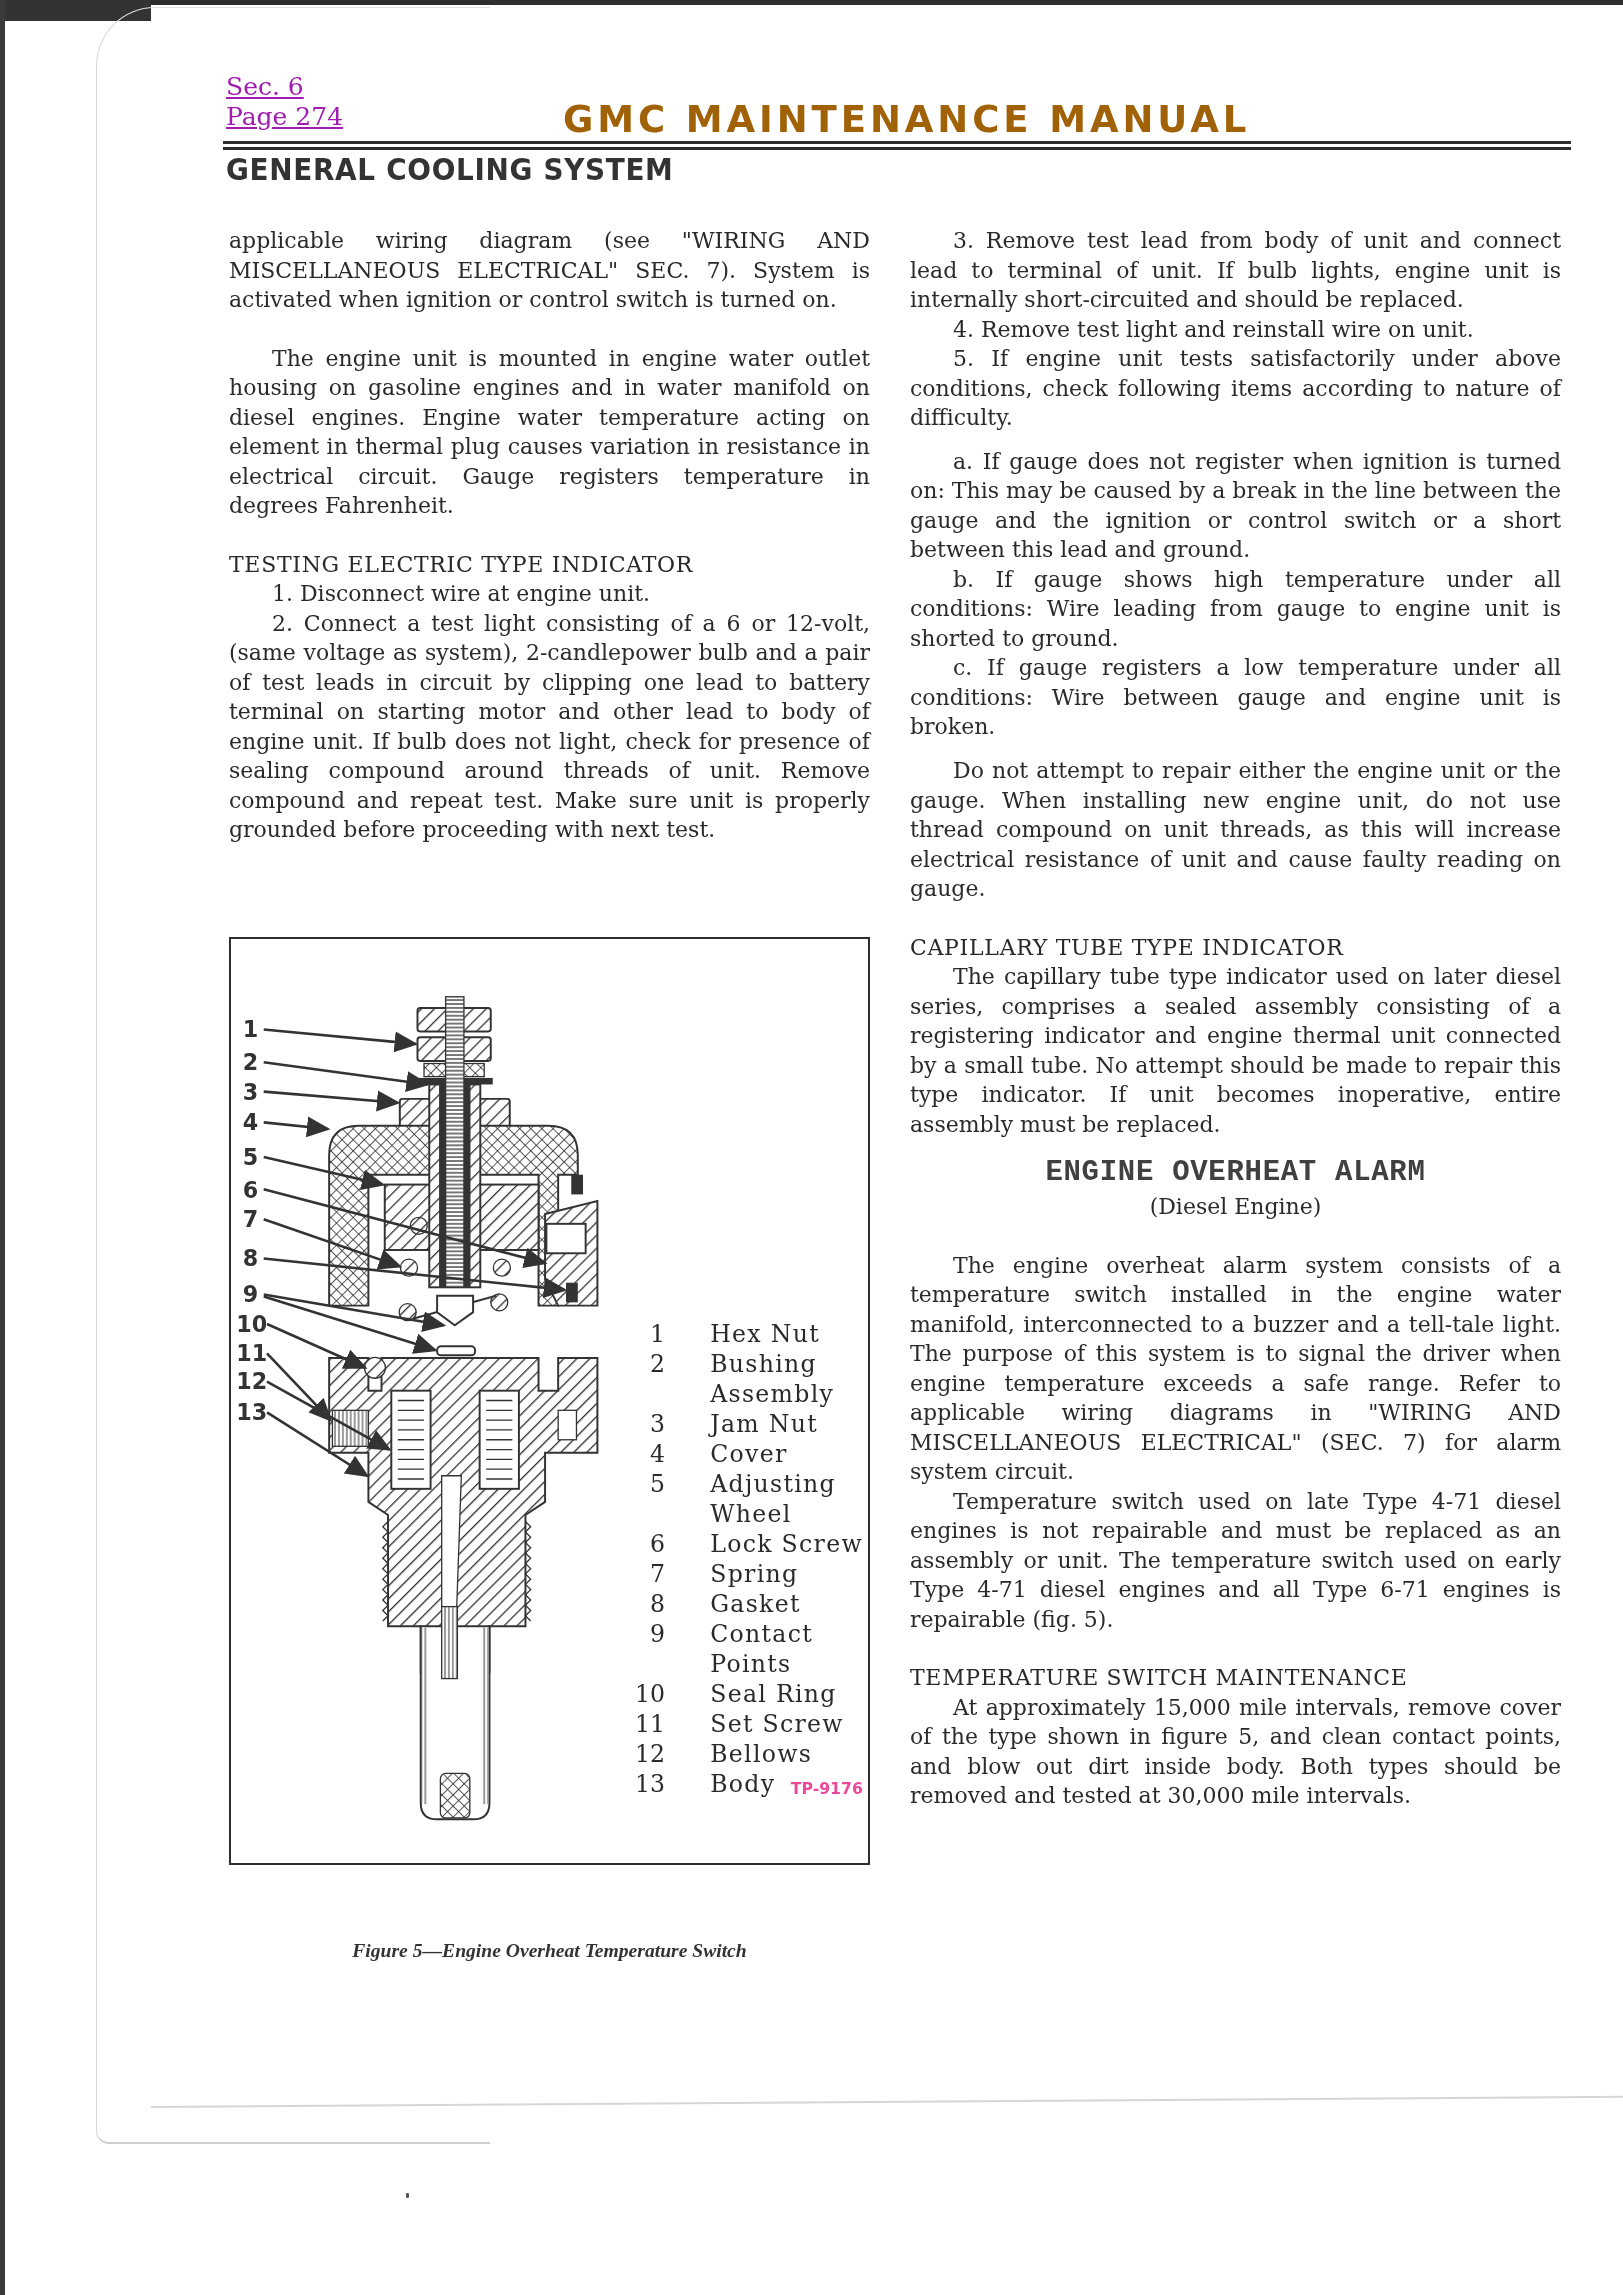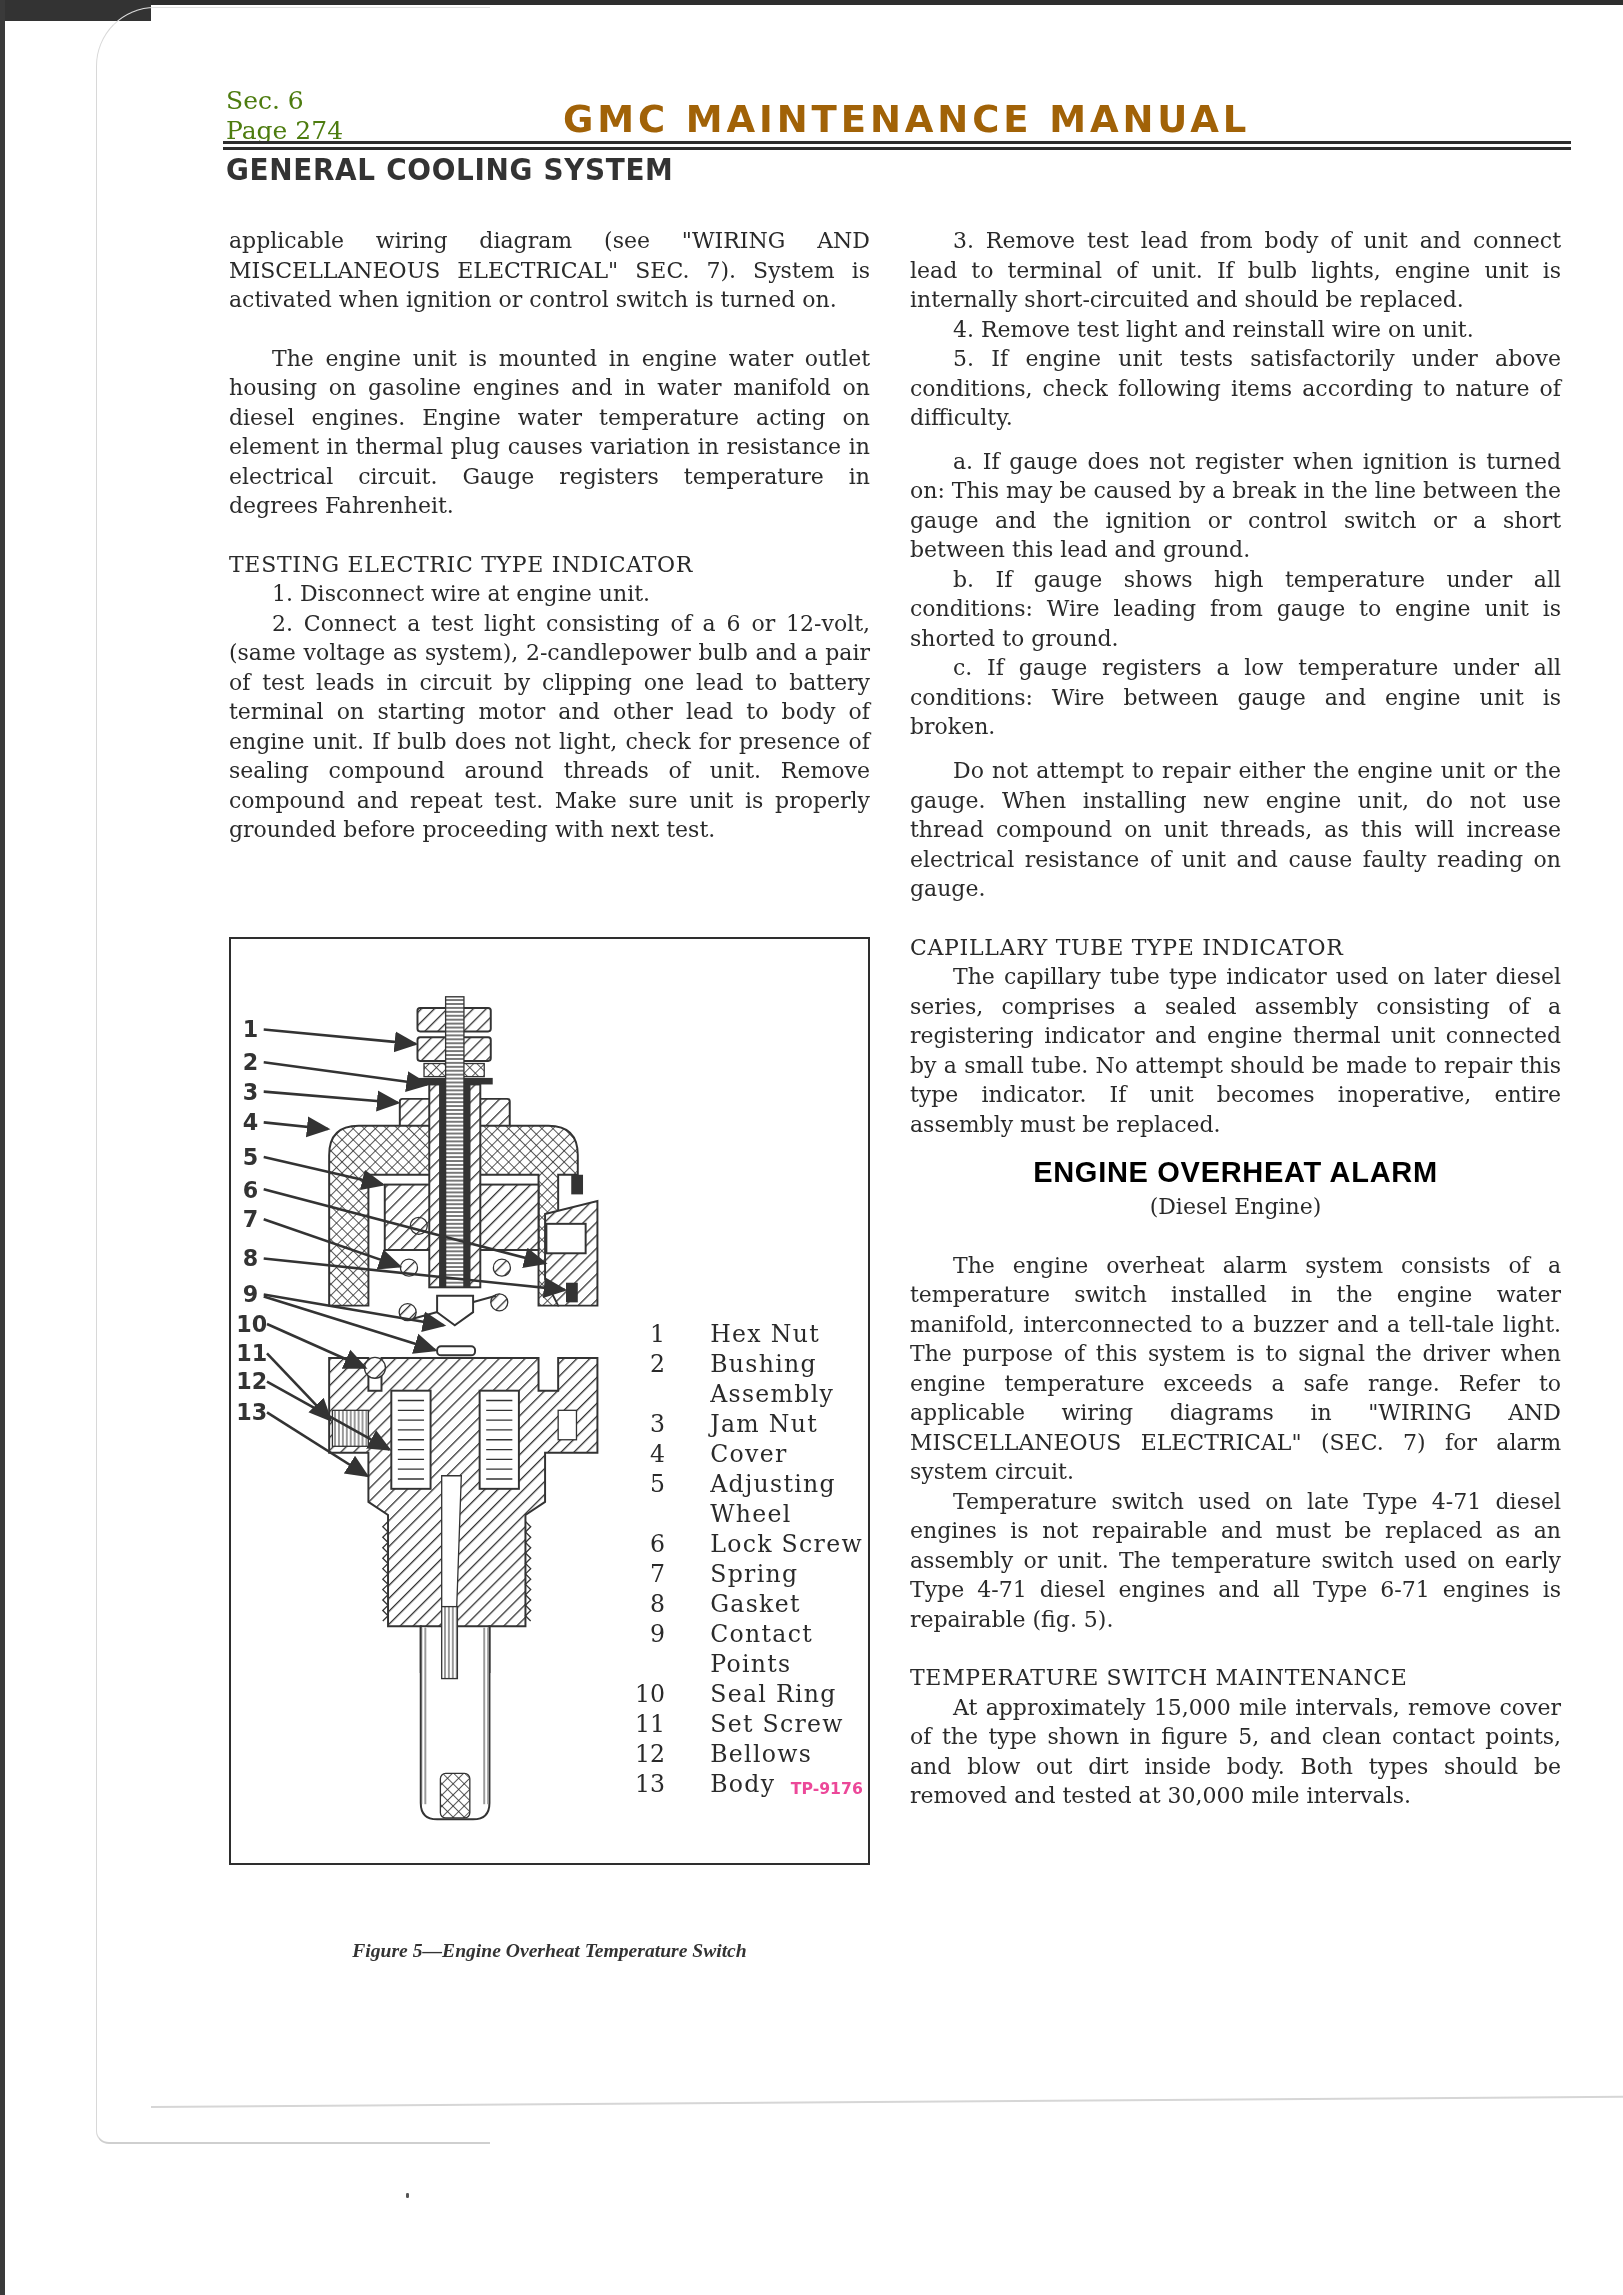--- a/index.html
+++ b/index.html
@@ -17,21 +17,21 @@
     position: absolute; left: 96px; top: 6.5px; width: 393px; height: 2134px;
     border-left: 1.3px solid #d8d8d8; border-top: 1.3px solid #e0e0e0; border-bottom: 2px solid #cfcfcf;
     border-top-left-radius: 59px; border-bottom-left-radius: 13px;
   }
   .page-bottom-edge {
     position: absolute; left: 151px; top: 2106px; width: 1473px; height: 2px;
     background: #d6d6d6; transform: rotate(-0.4deg); transform-origin: left;
   }
 
   
-  .hdr-sec { position: absolute; left: 226px; top: 86px; font-size: 25px; line-height: 30px; color: #4d7c0f; }
+  .hdr-sec { position: absolute; left: 226px; top: 72px; font-size: 25px; line-height: 30px; color: #a21caf; text-decoration: underline; }
   .hdr-sec div { white-space: nowrap; }
   .hdr-title {
     position: absolute; left: 563px; top: 98px;
     font-family: "DejaVu Sans", "Liberation Sans", sans-serif; font-weight: bold;
     font-size: 37px; letter-spacing: 3.9px; color: #a16207; transform: scaleX(1.0);
   }
   .hdr-rule1 { position: absolute; left: 223px; top: 141px; width: 1348px; height: 3.3px; background: #2e2e2e; }
   .hdr-rule2 { position: absolute; left: 223px; top: 147px; width: 1348px; height: 2.6px; background: #2e2e2e; }
   .hdr-section {
     position: absolute; left: 226px; top: 152px;
@@ -42,22 +42,22 @@
   
   .col { position: absolute; font-size: 22px; line-height: 29.5px; text-align: justify; color: #2a2a2a; }
   .col-left { left: 229px; top: 226px; width: 641px; }
   .col-right { left: 910px; top: 226px; width: 651px; }
   .col p { margin: 0; }
   .indent { text-indent: 43px; }
   .gap-lg { height: 29px; }
   .gap-md { height: 14.4px; }
   .subhead { text-align: left; letter-spacing: 0.7px; }
   .section-title {
-    font-family: Liberation Sans, sans-serif; font-weight: bold;
-    font-size: 29px; text-align: center; letter-spacing: 0.7px; line-height: 37px; color: #000000;
+    font-family: Liberation Mono, monospace; font-weight: bold;
+    font-size: 29px; text-align: center; letter-spacing: 0.7px; line-height: 37px; color: #404040;
   }
   .section-sub { text-align: center; line-height: 31px; }
 
   
   .fig-box {
     position: absolute; left: 229px; top: 937px; width: 641px; height: 928px;
     border: 2.6px solid #2e2e2e; box-sizing: border-box;
   }
   .fig-svg { position: absolute; left: 0; top: 0; }
   .legend { position: absolute; left: 393px; top: 380px; font-size: 23.6px; line-height: 30px; color: #2a2a2a; }

